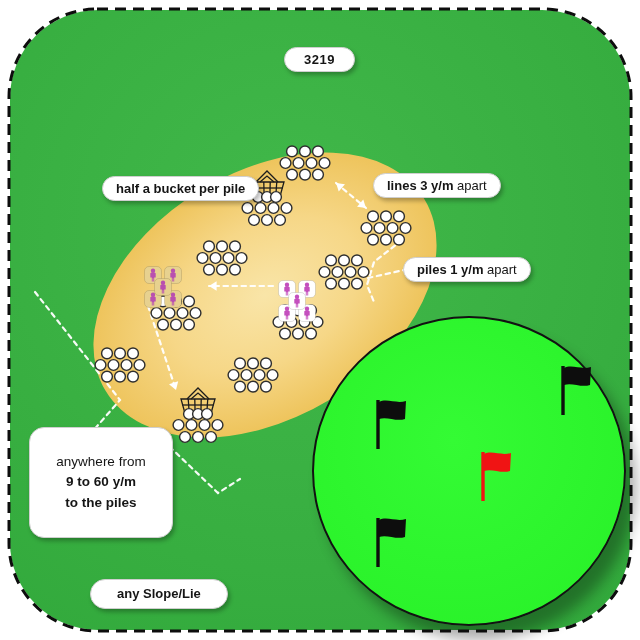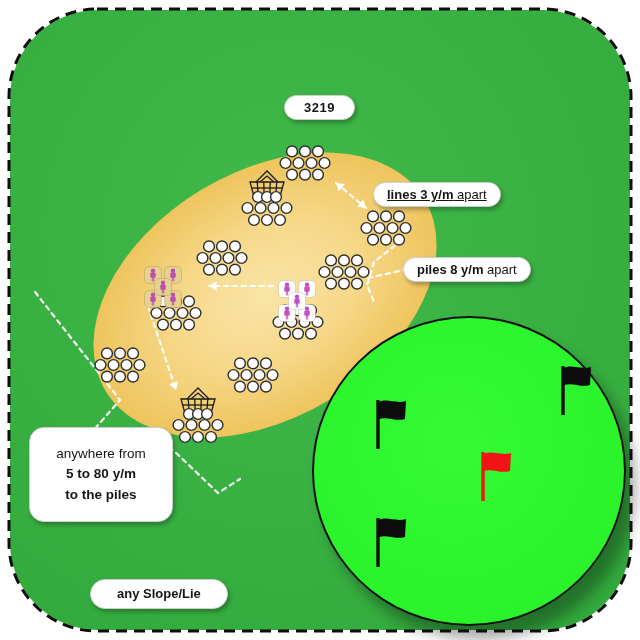--- a/index.html
+++ b/index.html
@@ -15,27 +15,27 @@
           border:2px solid #121212;
           box-shadow:10px 14px 14px rgba(0,0,0,0.33);}
   #overlay{position:absolute;left:0;top:0;}
   .dash{fill:none;stroke:#ffffff;stroke-width:2.2;stroke-dasharray:4.5 4.5;stroke-linecap:round;opacity:0.95;}
   .ball{fill:#ffffff;stroke:#2e2e2e;stroke-width:1.4;}
   .bk{fill:none;stroke:#1c1c1c;stroke-width:1.3;}
   .pill{position:absolute;background:#ffffff;border:1px solid #cfcfcf;border-radius:13px;
         box-shadow:2px 3px 4px rgba(0,0,0,0.28);color:#151515;font-size:13px;font-weight:700;
         padding:4px 13px;white-space:nowrap;}
   .pill .light{font-weight:400;}
-  .badge{left:284px;top:47px;font-weight:800;padding:4px 19px;letter-spacing:0.5px;margin-top:48px;}
+  .badge{left:284px;top:47px;font-weight:800;padding:4px 19px;letter-spacing:0.5px;}
   #lbl-bucket{left:102px;top:176px;}
-  #lbl-lines{left:373px;top:182px;text-decoration:underline;}
+  #lbl-lines{left:373px;top:173px;}
   #lbl-piles{left:403px;top:257px;}
   .infobox{position:absolute;left:29px;top:427px;width:134px;background:#ffffff;border:1px solid #cfcfcf;
         border-radius:15px;box-shadow:2px 3px 4px rgba(0,0,0,0.28);text-align:center;
-        font-size:13.5px;color:#151515;padding:16px 4px;line-height:1.5;}
+        font-size:13.5px;color:#151515;padding:24px 4px;line-height:1.5;}
   .infobox .b{font-weight:700;}
   .infobox .r{font-weight:400;}
   #lbl-cond{left:90px;top:579px;border-radius:16px;text-align:center;font-weight:600;
         font-size:13px;line-height:1.5;padding:4px 26px;}
 </style>
 </head>
 <body>
 
 <div class="page">
 
@@ -261,28 +261,29 @@
       </g>
       <g transform="translate(378,518)">
         <line x1="0" y1="0" x2="0" y2="49" stroke="#0d0d0d" stroke-width="3.4"></line>
         <path d="M1,2 C9,-2 18,4 28,1 L27,19 C18,22 9,16 1,19 Z" fill="#0d0d0d"></path>
       </g>
       <rect x="9" y="9" width="622" height="622" rx="88" fill="none" stroke="#0d0d0d" stroke-width="3" stroke-dasharray="11 7"></rect>
     </svg>
 
   <div class="pill badge">3219</div>
 
+  <div class="pill" id="lbl-bucket">half a bucket per pile</div>
 
   <div class="pill" id="lbl-lines"><span>lines 3 y/m</span><span class="light"> apart</span></div>
 
-  <div class="pill" id="lbl-piles"><span>piles 8 y/m</span><span class="light"> apart</span></div>
+  <div class="pill" id="lbl-piles"><span>piles 1 y/m</span><span class="light"> apart</span></div>
 
   <div class="infobox">
     <div class="r">anywhere from</div>
-    <div class="b">5 to 80 y/m</div>
+    <div class="b">9 to 60 y/m</div>
     <div class="b">to the piles</div>
   </div>
 
   <div class="pill" id="lbl-cond">
     <div>any Slope/Lie</div>
   </div>
 
 </div>
 
 </body></html>

